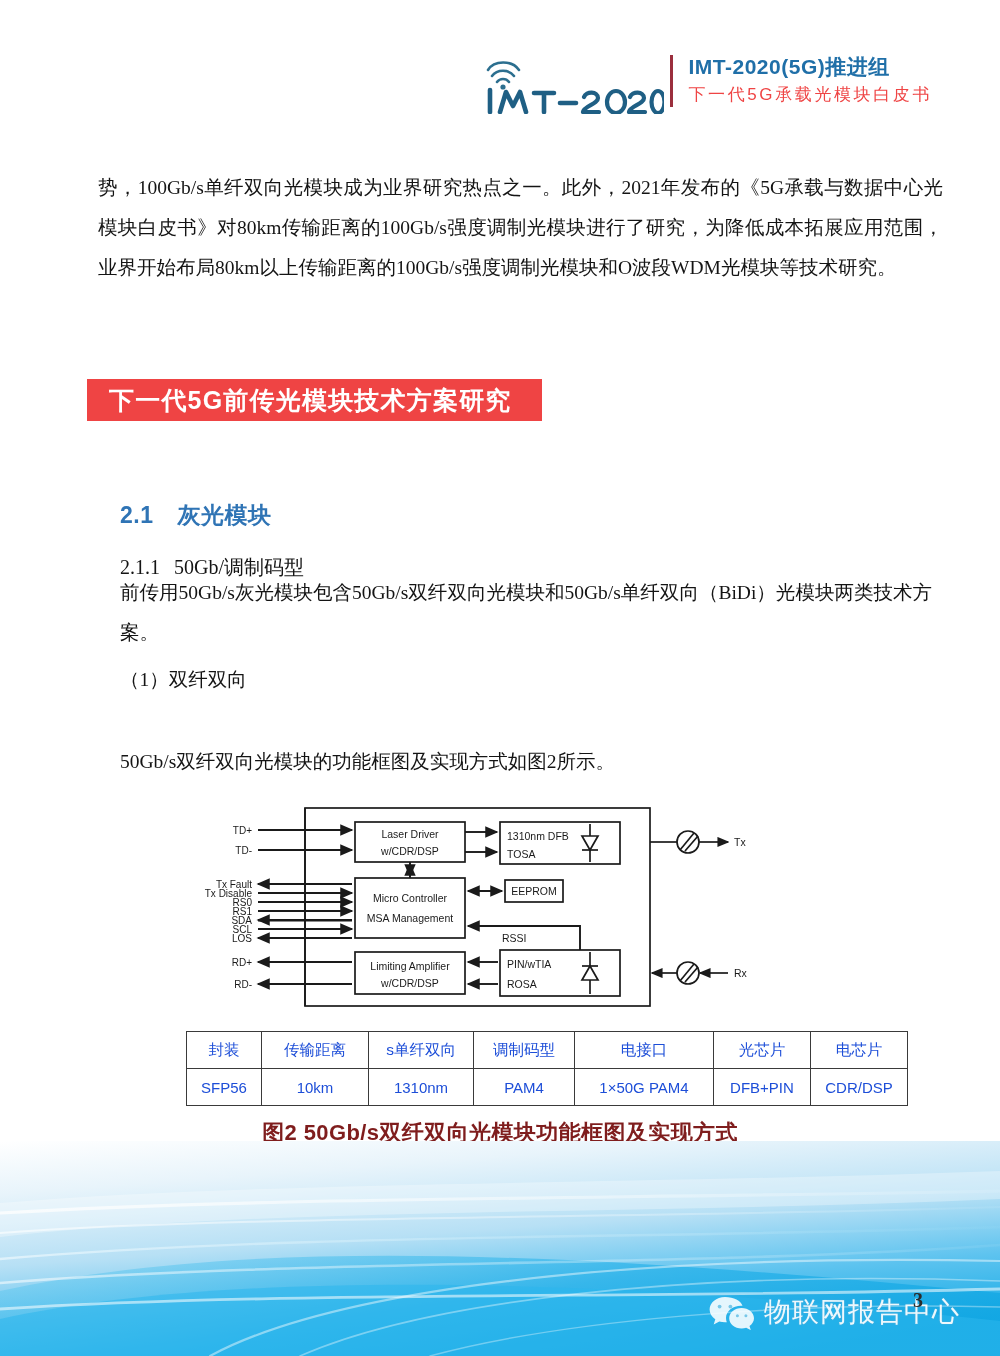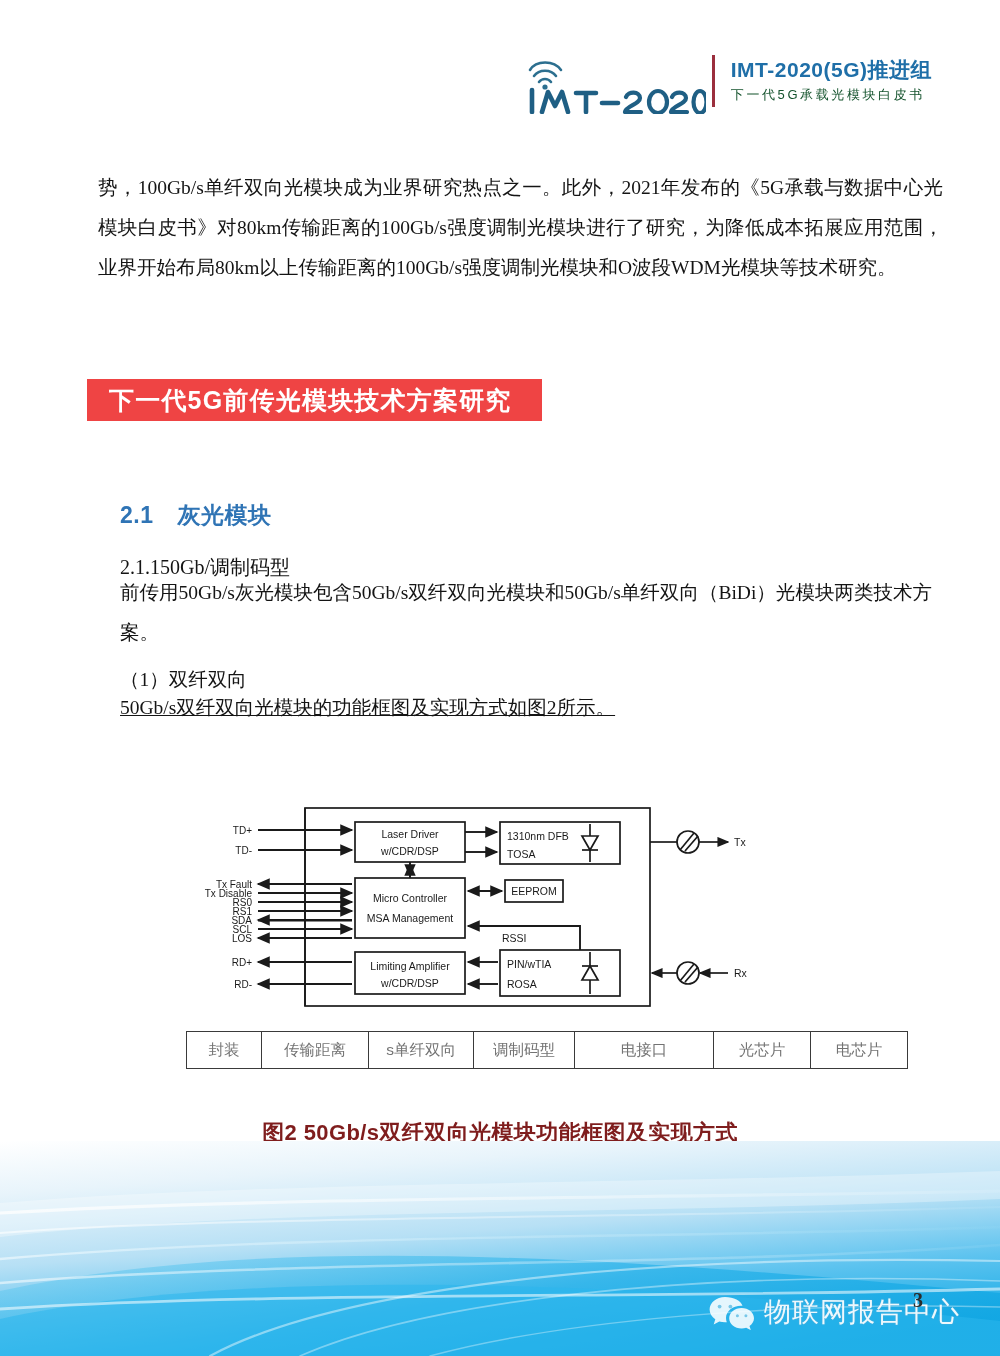--- a/index.html
+++ b/index.html
@@ -30,21 +30,21 @@
   }
   .hdr-titles{display:flex;flex-direction:column;justify-content:center;}
   .hdr-title-main{
     font-family:"Liberation Sans", sans-serif;
     font-size:21px;font-weight:bold;color:#1f6fa8;
     letter-spacing:.5px;line-height:1.15;
     white-space:nowrap;
   }
   .hdr-title-sub{
     font-family:"Liberation Sans", sans-serif;
-    font-size:13px;color:#14532d;
+    font-size:17px;color:#ef4444;
     letter-spacing:2.6px;line-height:1.5;margin-top:3px;
     white-space:nowrap;
   }
 
   
   .para{
     position:absolute;
     font-family:"Liberation Serif", serif;
     font-size:19.5px;color:#141414;
     line-height:40px;
@@ -74,42 +74,42 @@
     font-size:23px;color:#2f74b5;font-weight:bold;
     white-space:nowrap;letter-spacing:.5px;
   }
   #h2 .h2-num{margin-right:24px;}
   #h3{
     position:absolute;left:120px;top:554px;
     font-family:"Liberation Serif", serif;
     font-size:20px;color:#141414;
     white-space:nowrap;
   }
-  #h3 .h3-num{}
+  #h3 .h3-num{margin-right:14px;}
 
   #p1{left:120px;top:573px;width:812px;}
   #p2{left:120px;top:660px;width:812px;}
-  #p3{left:120px;top:688px;width:812px;text-decoration:underline;}
+  #p3{left:120px;top:742px;width:812px;}
 
   
   #diagram-wrap{
     position:absolute;left:180px;top:800px;width:640px;height:215px;
   }
   #diagram-svg{display:block;}
 
   
   #spec-table{
     position:absolute;left:186px;top:1031px;
     border-collapse:collapse;
     font-family:"Liberation Sans", sans-serif;
   }
   #spec-table td{
     border:1.3px solid #3a3a3a;
     text-align:center;vertical-align:middle;
-    font-size:15px;color:#737373;
+    font-size:15px;color:#1d4ed8;
     padding:6px 4px;height:24px;
     white-space:nowrap;
   }
   #spec-table tr.hdr td{font-size:15.5px;}
   .col-0{width:66px;}
   .col-1{width:98px;}
   .col-2{width:96px;}
   .col-3{width:92px;}
   .col-4{width:130px;}
   .col-5{width:88px;}
@@ -336,20 +336,29 @@
 <table id="spec-table">
   <tbody>
     <tr class="hdr">
       <td class="col-0">封装</td>
       <td class="col-1">传输距离</td>
       <td class="col-2">s单纤双向</td>
       <td class="col-3">调制码型</td>
       <td class="col-4">电接口</td>
       <td class="col-5">光芯片</td>
       <td class="col-6">电芯片</td>
+    </tr>
+    <tr>
+      <td class="col-0">SFP56</td>
+      <td class="col-1">10km</td>
+      <td class="col-2">1310nm</td>
+      <td class="col-3">PAM4</td>
+      <td class="col-4">1×50G PAM4</td>
+      <td class="col-5">DFB+PIN</td>
+      <td class="col-6">CDR/DSP</td>
     </tr>
   </tbody>
 </table>
 
 <div id="fig-caption">图2  50Gb/s双纤双向光模块功能框图及实现方式</div>
 
 <div id="footer">
   <svg id="footer-svg" width="1000" height="215" viewBox="0 0 1000 215" preserveAspectRatio="none">
     <defs>
       <linearGradient id="skyGrad" x1="0" y1="0" x2="0.35" y2="1">

